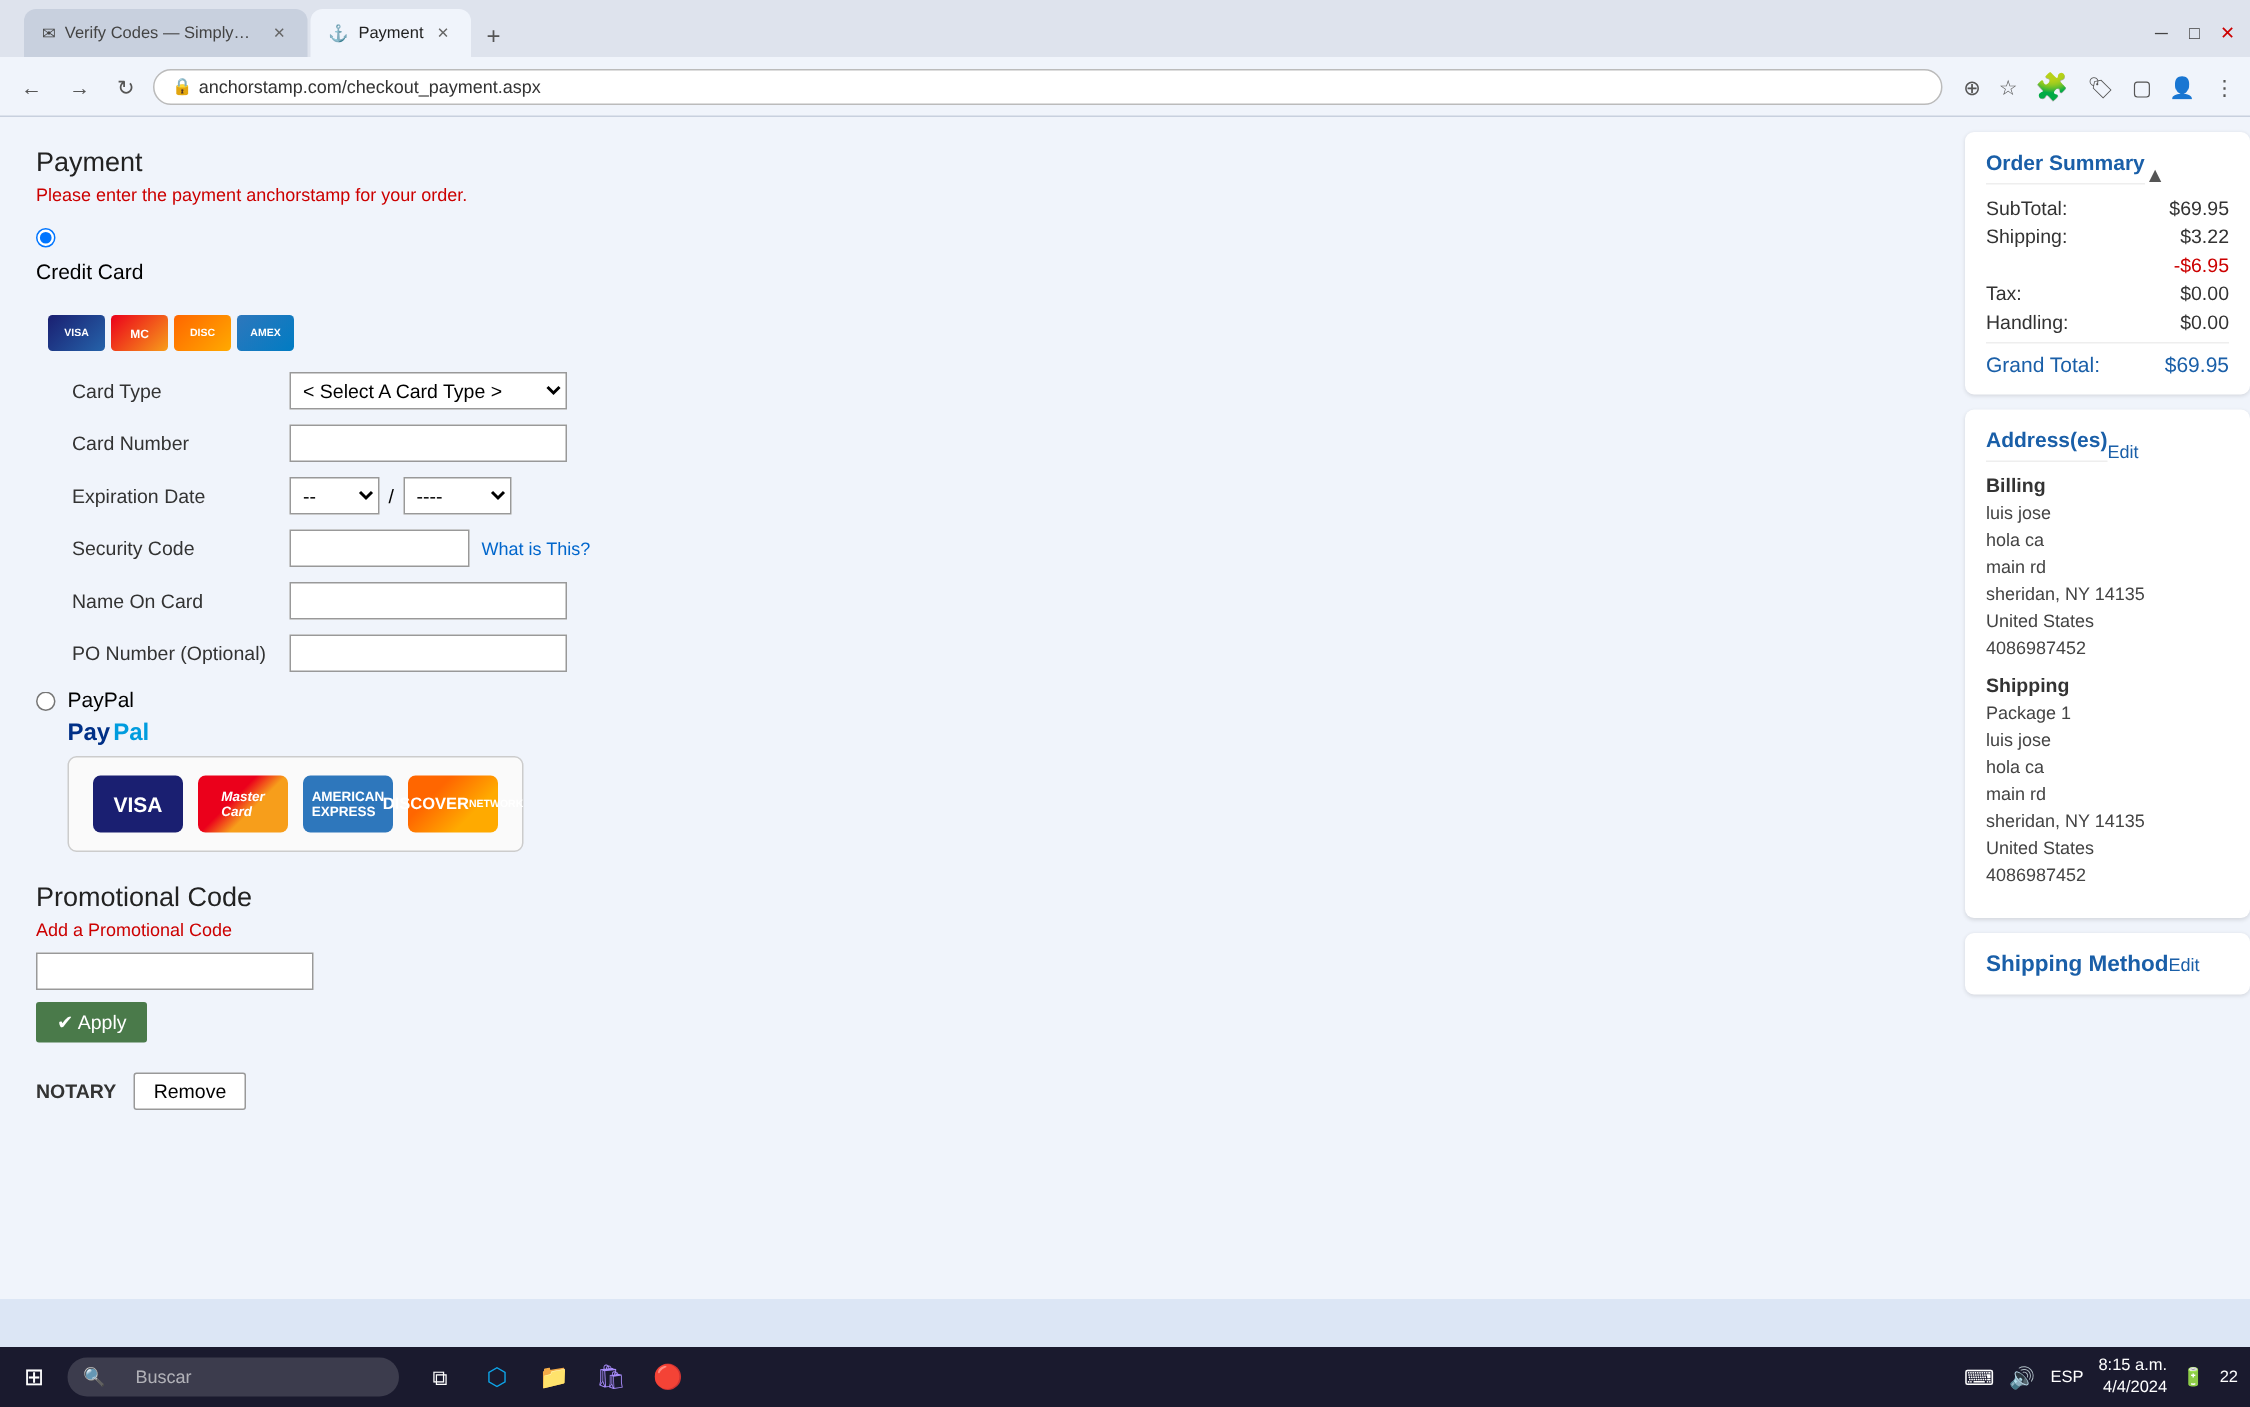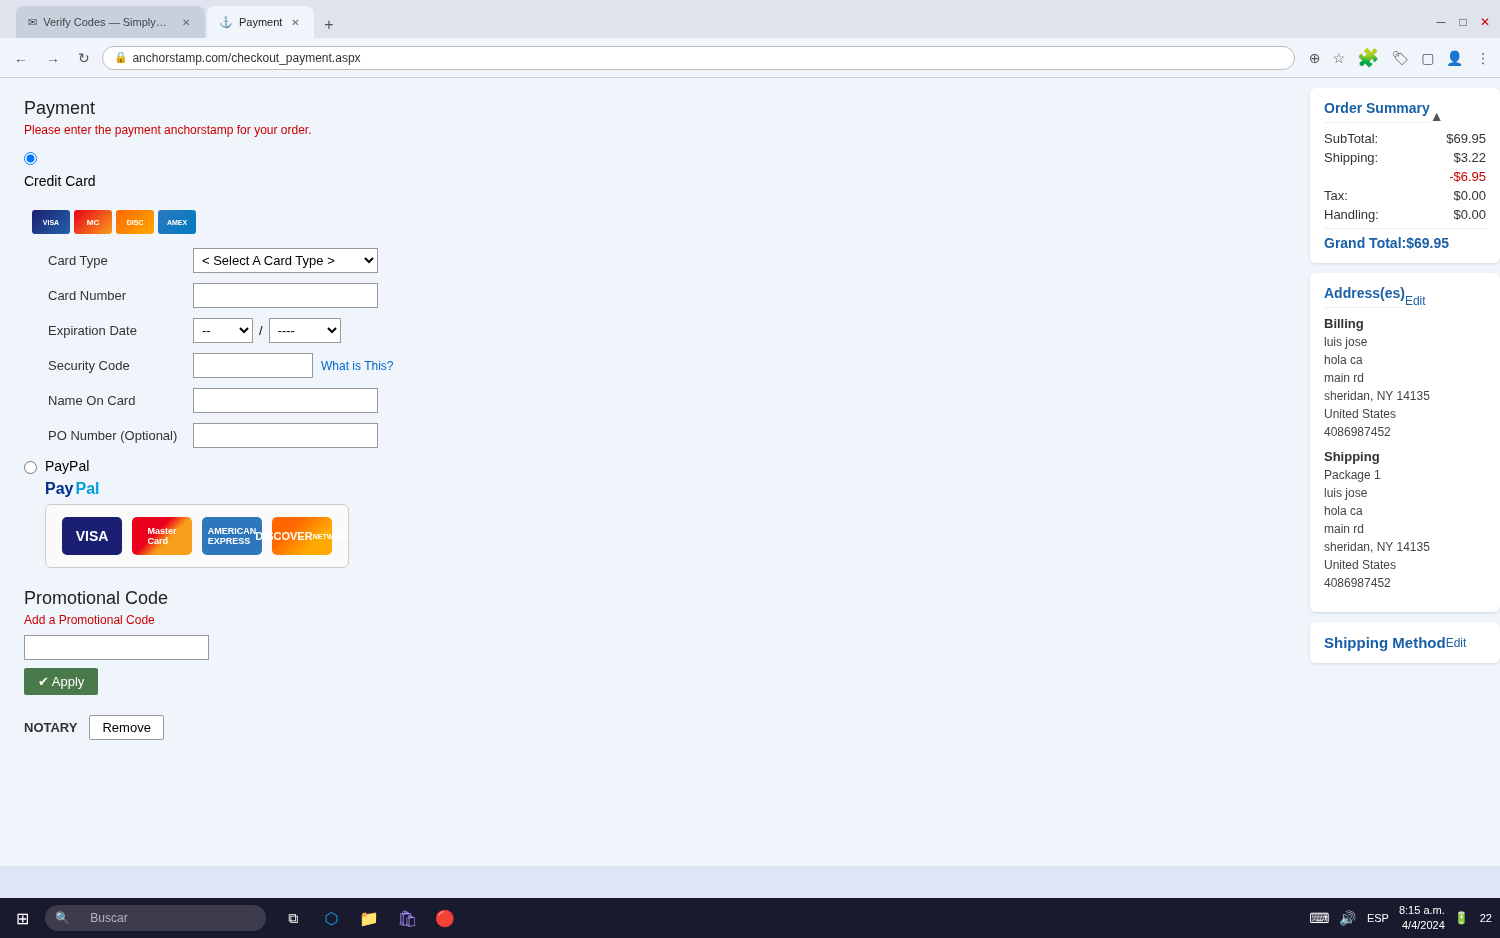--- a/index.html
+++ b/index.html
@@ -261,21 +261,21 @@
       width: 60px;
       border-radius: 5px;
       display: flex;
       align-items: center;
       justify-content: center;
       font-size: 11px;
       font-weight: bold;
       color: white;
     }
     .pp-visa { background: #1a1f71; font-size: 14px; }
-    .pp-mc { background: linear-gradient(135deg, #eb001b 40%, #f79e1b 60%); font-size: 9px; }
+    .pp-mc { background: linear-gradient(135deg, #eb001b 40%, #f79e1b 60%); font-size: 9px; font-style: italic; }
     .pp-amex { background: #2e77bc; font-size: 9px; }
     .pp-discover { background: linear-gradient(135deg, #f60 40%, #f90 60%); font-size: 9px; }
 
     
     .promo-section {
       margin-top: 10px;
       margin-bottom: 20px;
     }
     .promo-title {
       font-size: 18px;
@@ -358,22 +358,23 @@
     .order-row .label { color: #333; }
     .order-row .val { color: #333; }
     .order-row .val.discount { color: #cc0000; }
     .order-divider {
       border: none;
       border-top: 1px solid #eee;
       margin: 6px 0;
     }
     .grand-total {
       display: flex;
+      justify-content: space-between;
       font-size: 14px;
-      font-weight: bold;
+      font-weight: normal;
       color: #1a5fa8;
       margin-top: 4px;
     }
     .edit-link {
       float: right;
       color: #1a5fa8;
       text-decoration: none;
       font-size: 12px;
       cursor: pointer;
     }

